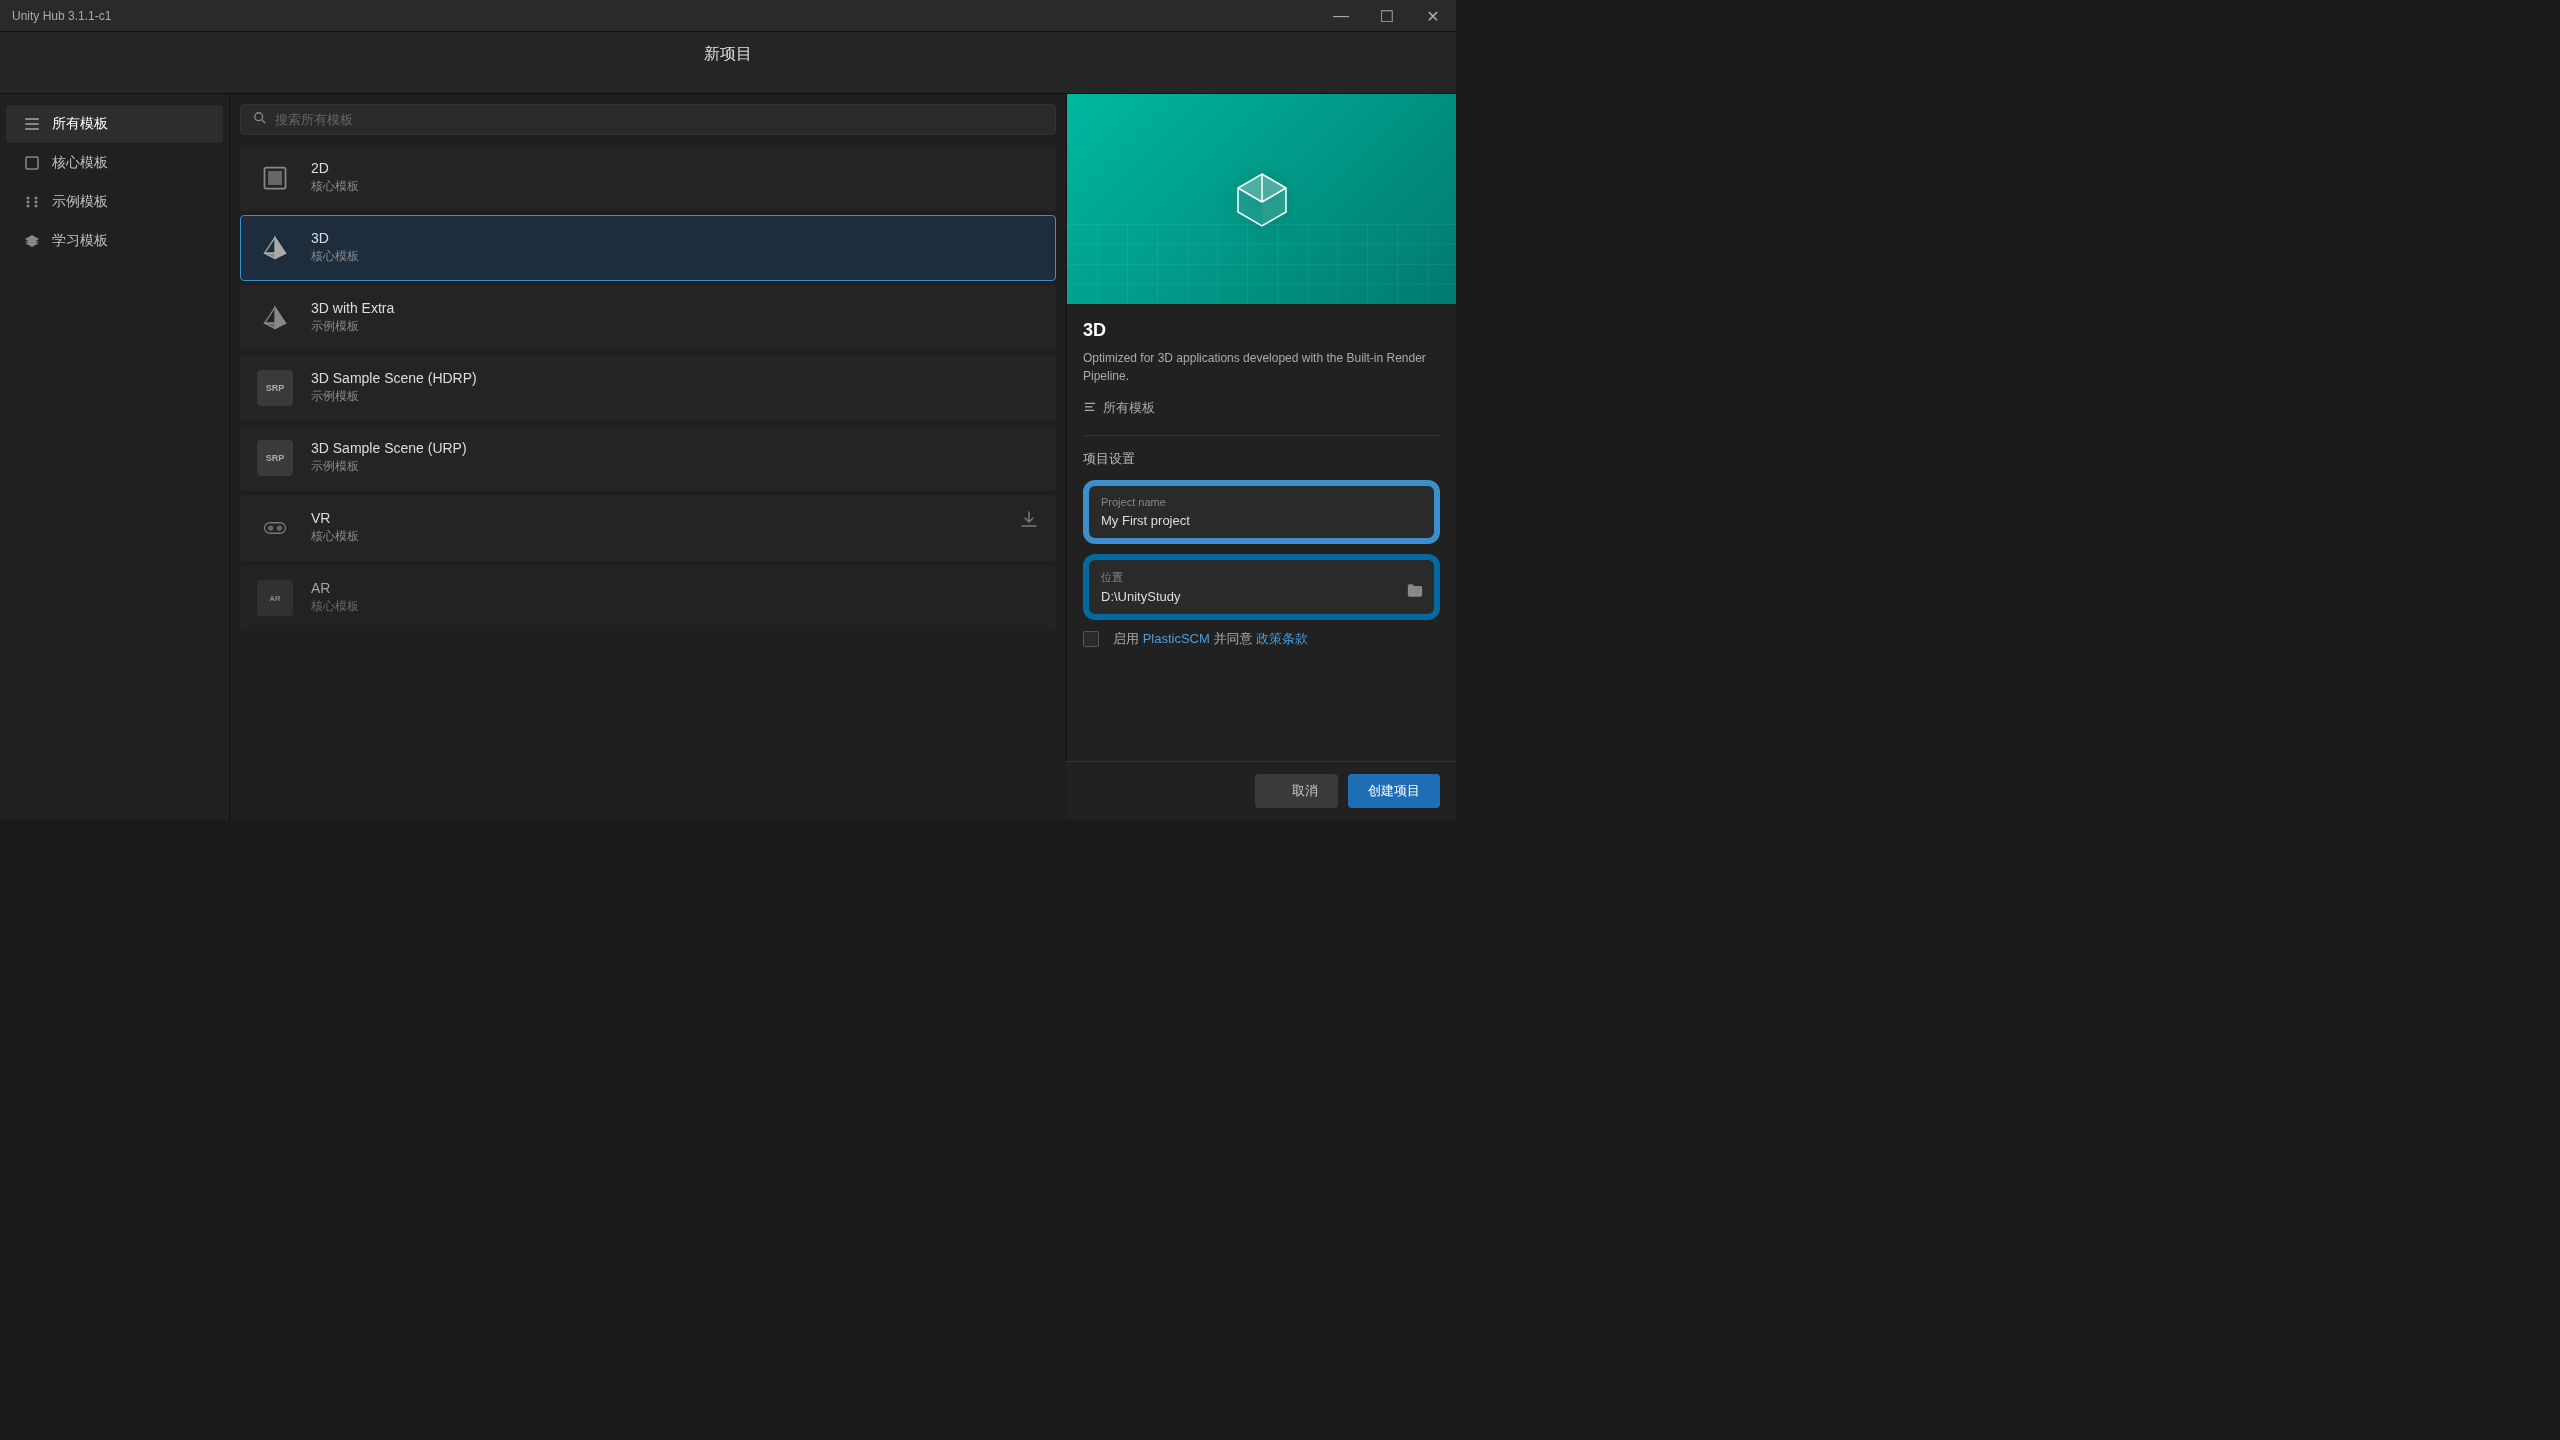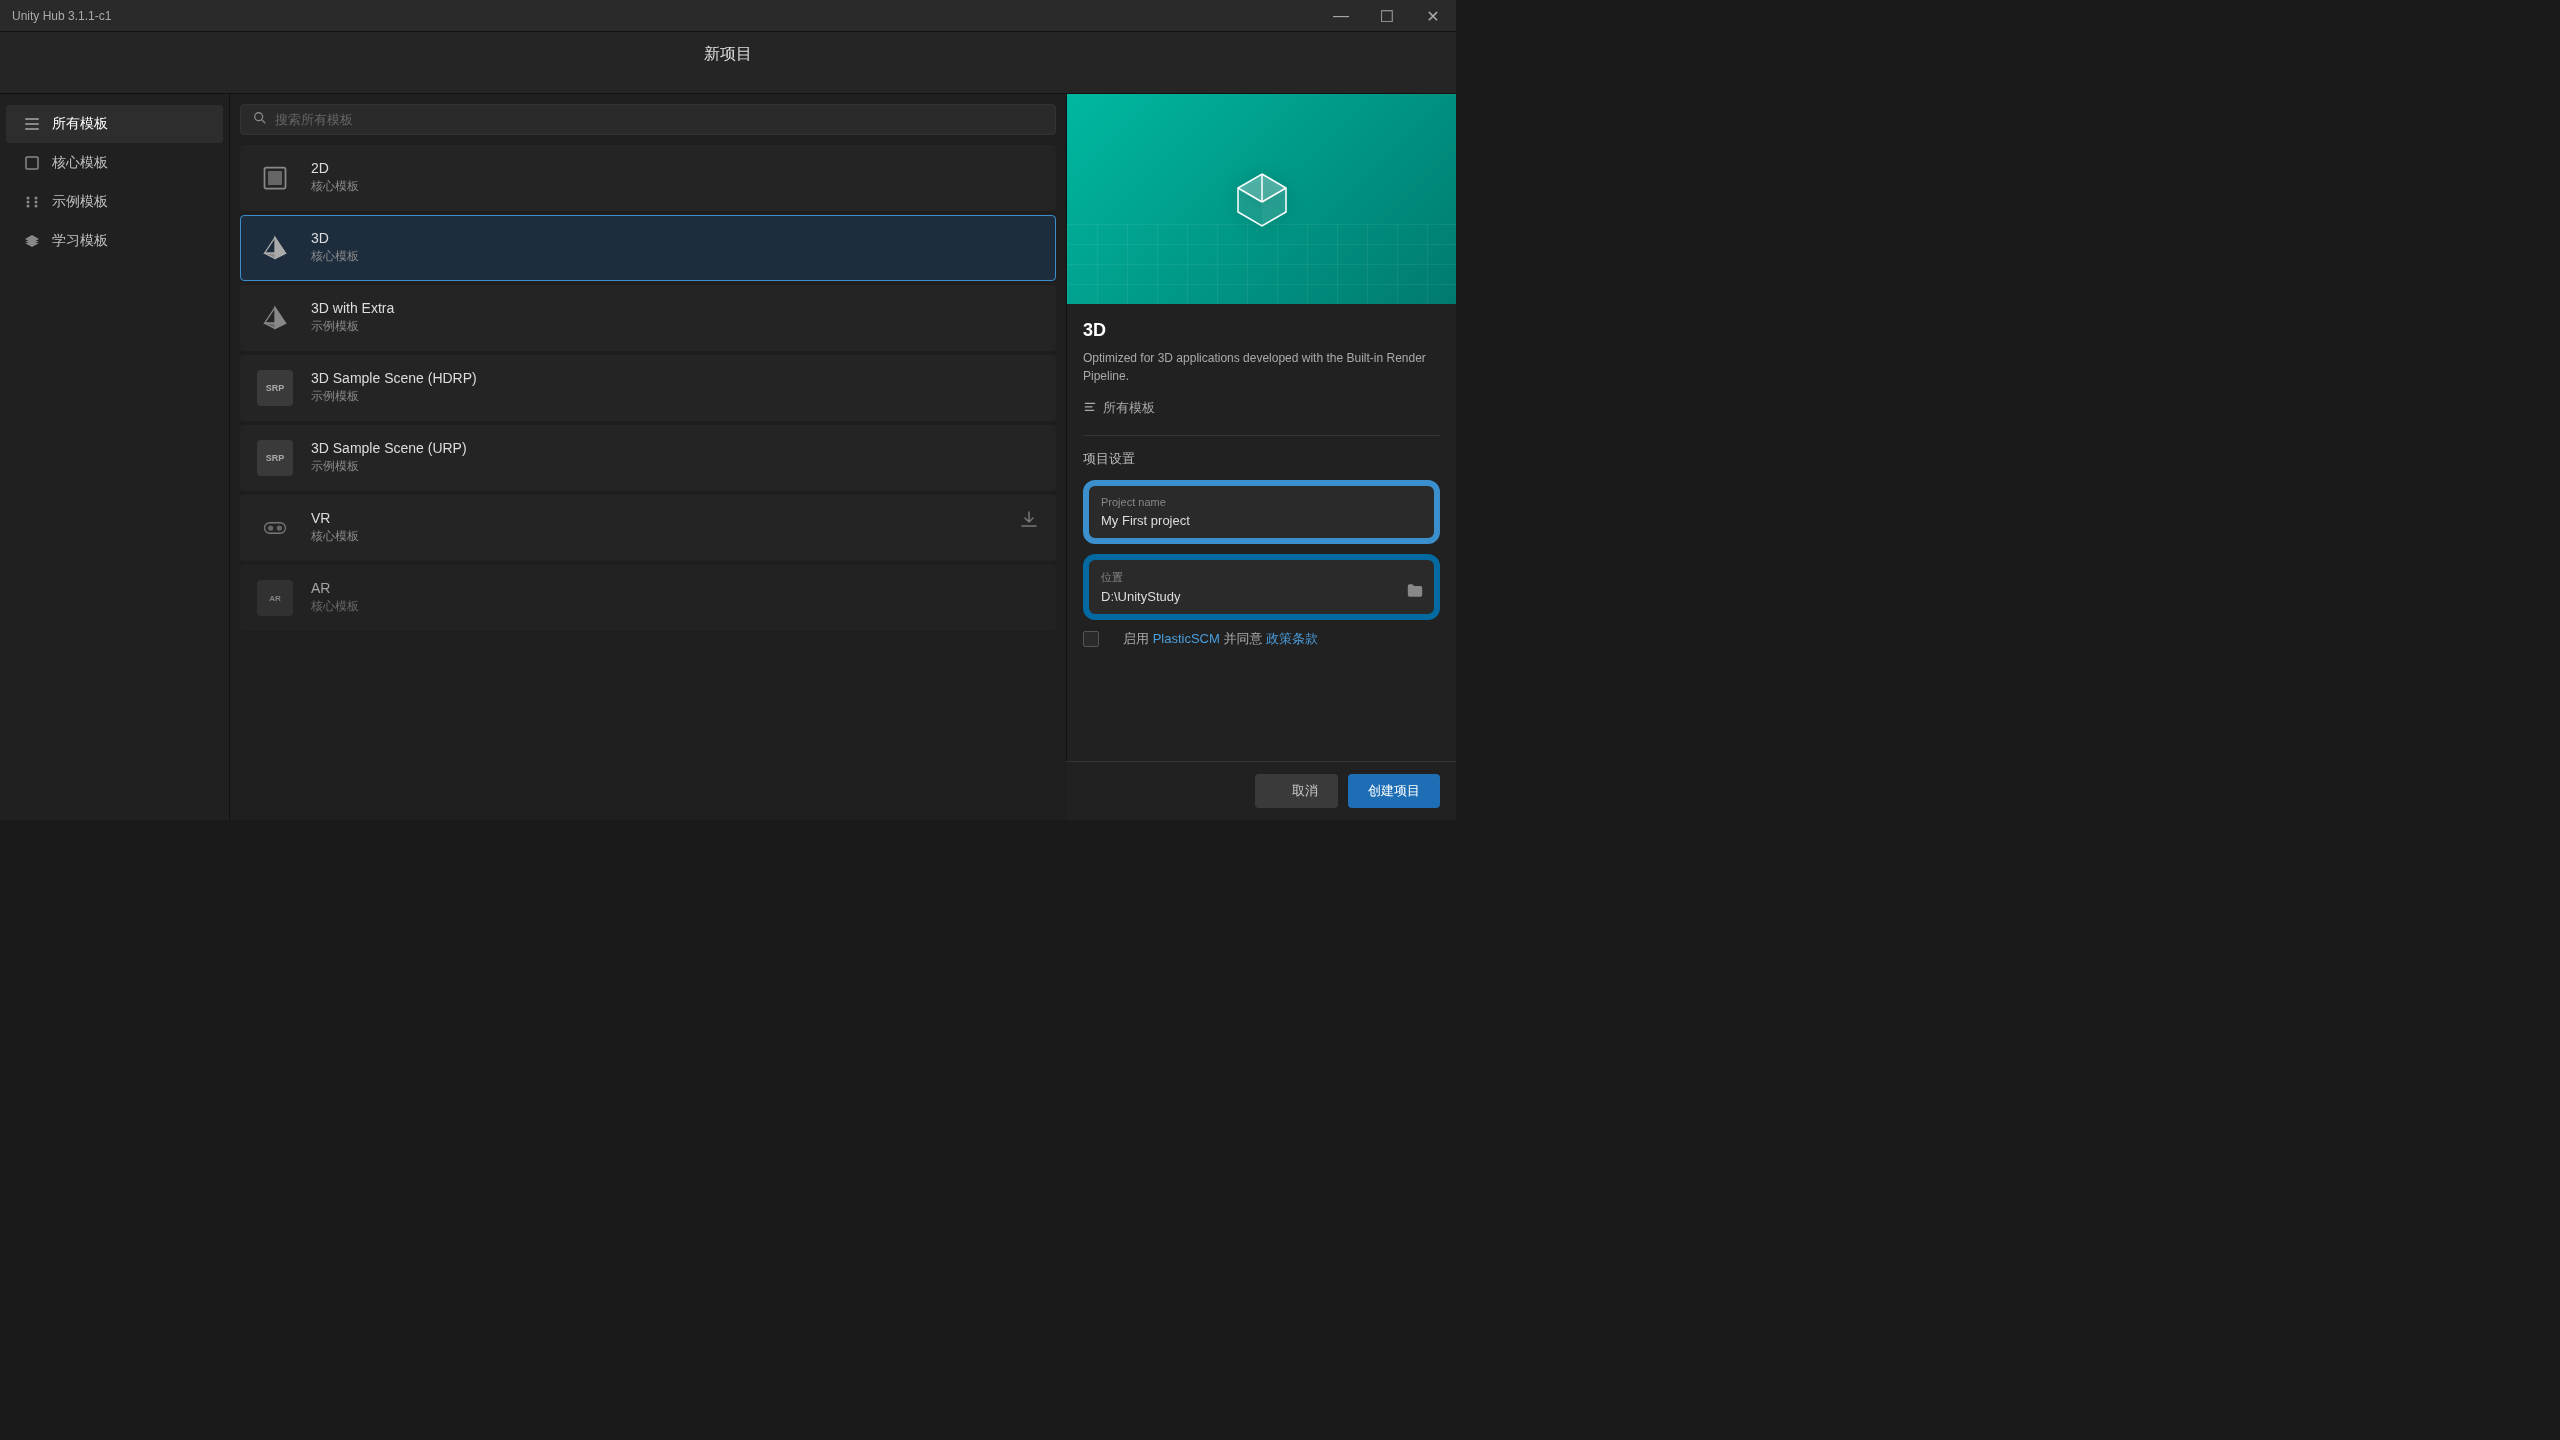--- a/index.html
+++ b/index.html
@@ -316,21 +316,21 @@
       top: 50%;
       transform: translateY(-25%);
       color: #888;
       font-size: 16px;
       cursor: pointer;
     }
 
     .plasticscm-row {
       display: flex;
       align-items: center;
-      gap: 24px;
+      gap: 14px;
       margin-top: 8px;
     }
     .checkbox {
       width: 16px;
       height: 16px;
       border: 1px solid #555;
       border-radius: 2px;
       background: #2a2a2a;
       cursor: pointer;
       flex-shrink: 0;

